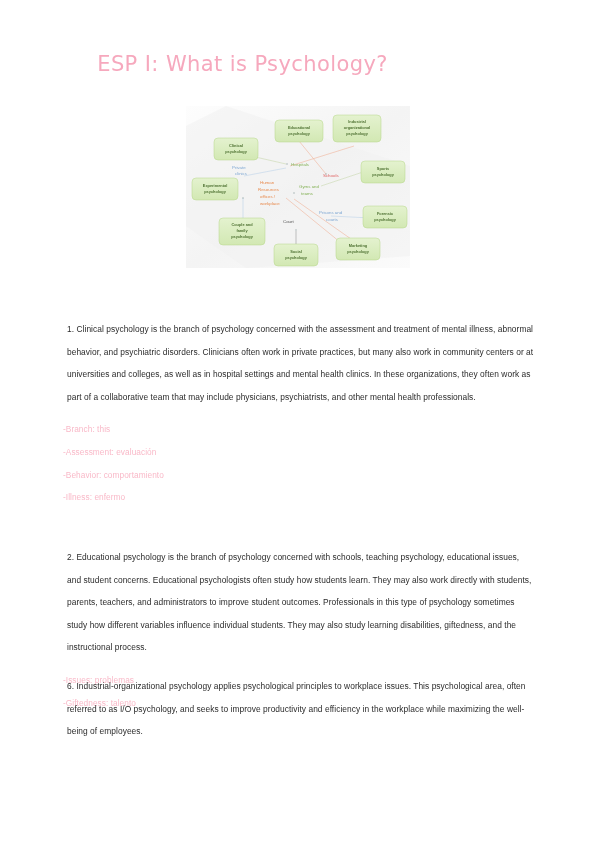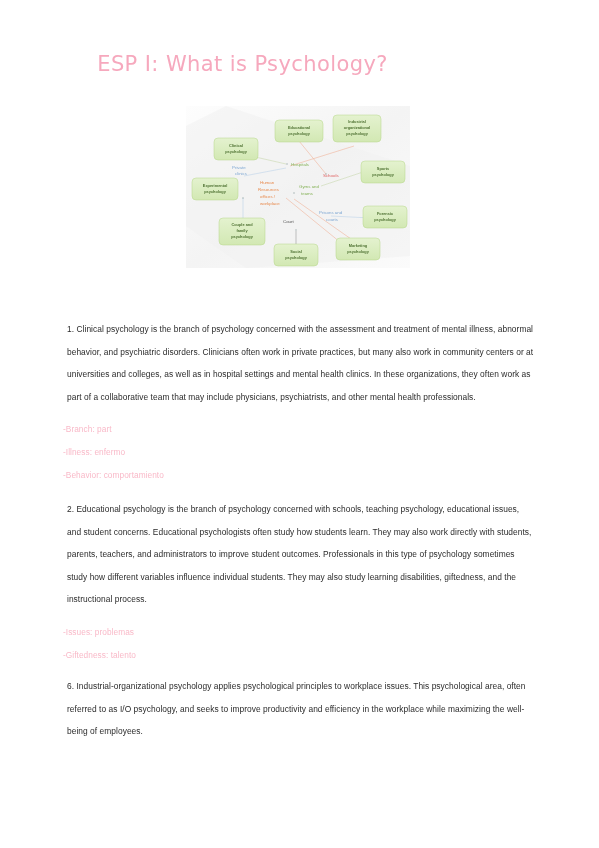--- a/index.html
+++ b/index.html
@@ -195,27 +195,28 @@
       <circle cx="57" cy="92" r="0.7"></circle>
       <circle cx="110" cy="124" r="0.7"></circle>
       <circle cx="108" cy="87" r="0.7"></circle>
     </g>
   </svg>
 </div>
 
 <div class="body-block" style="top:308px;">
   <p class="para">1. Clinical psychology is the branch of psychology concerned with the assessment and treatment of mental illness, abnormal behavior, and psychiatric disorders. Clinicians often work in private practices, but many also work in community centers or at universities and colleges, as well as in hospital settings and mental health clinics. In these organizations, they often work as part of a collaborative team that may include physicians, psychiatrists, and other mental health professionals.</p>
   <ul class="vocab-list">
-    <li class="vocab">-Branch: part</li>
+    <li class="vocab">-Branch: this</li>
+    <li class="vocab">-Assessment: evaluación</li>
+    <li class="vocab">-Behavior: comportamiento</li>
     <li class="vocab">-Illness: enfermo</li>
-    <li class="vocab">-Behavior: comportamiento</li>
   </ul>
 </div>
 
-<div class="body-block" style="top:488px;">
+<div class="body-block" style="top:536px;">
   <p class="para">2. Educational psychology is the branch of psychology concerned with schools, teaching psychology, educational issues, and student concerns. Educational psychologists often study how students learn. They may also work directly with students, parents, teachers, and administrators to improve student outcomes. Professionals in this type of psychology sometimes study how different variables influence individual students. They may also study learning disabilities, giftedness, and the instructional process.</p>
   <ul class="vocab-list">
     <li class="vocab">-Issues: problemas</li>
     <li class="vocab">-Giftedness: talento</li>
   </ul>
 </div>
 
 <div class="body-block" style="top:665px;">
   <p class="para">6. Industrial-organizational psychology applies psychological principles to workplace issues. This psychological area, often referred to as I/O psychology, and seeks to improve productivity and efficiency in the workplace while maximizing the well-being of employees.</p>
 </div>

